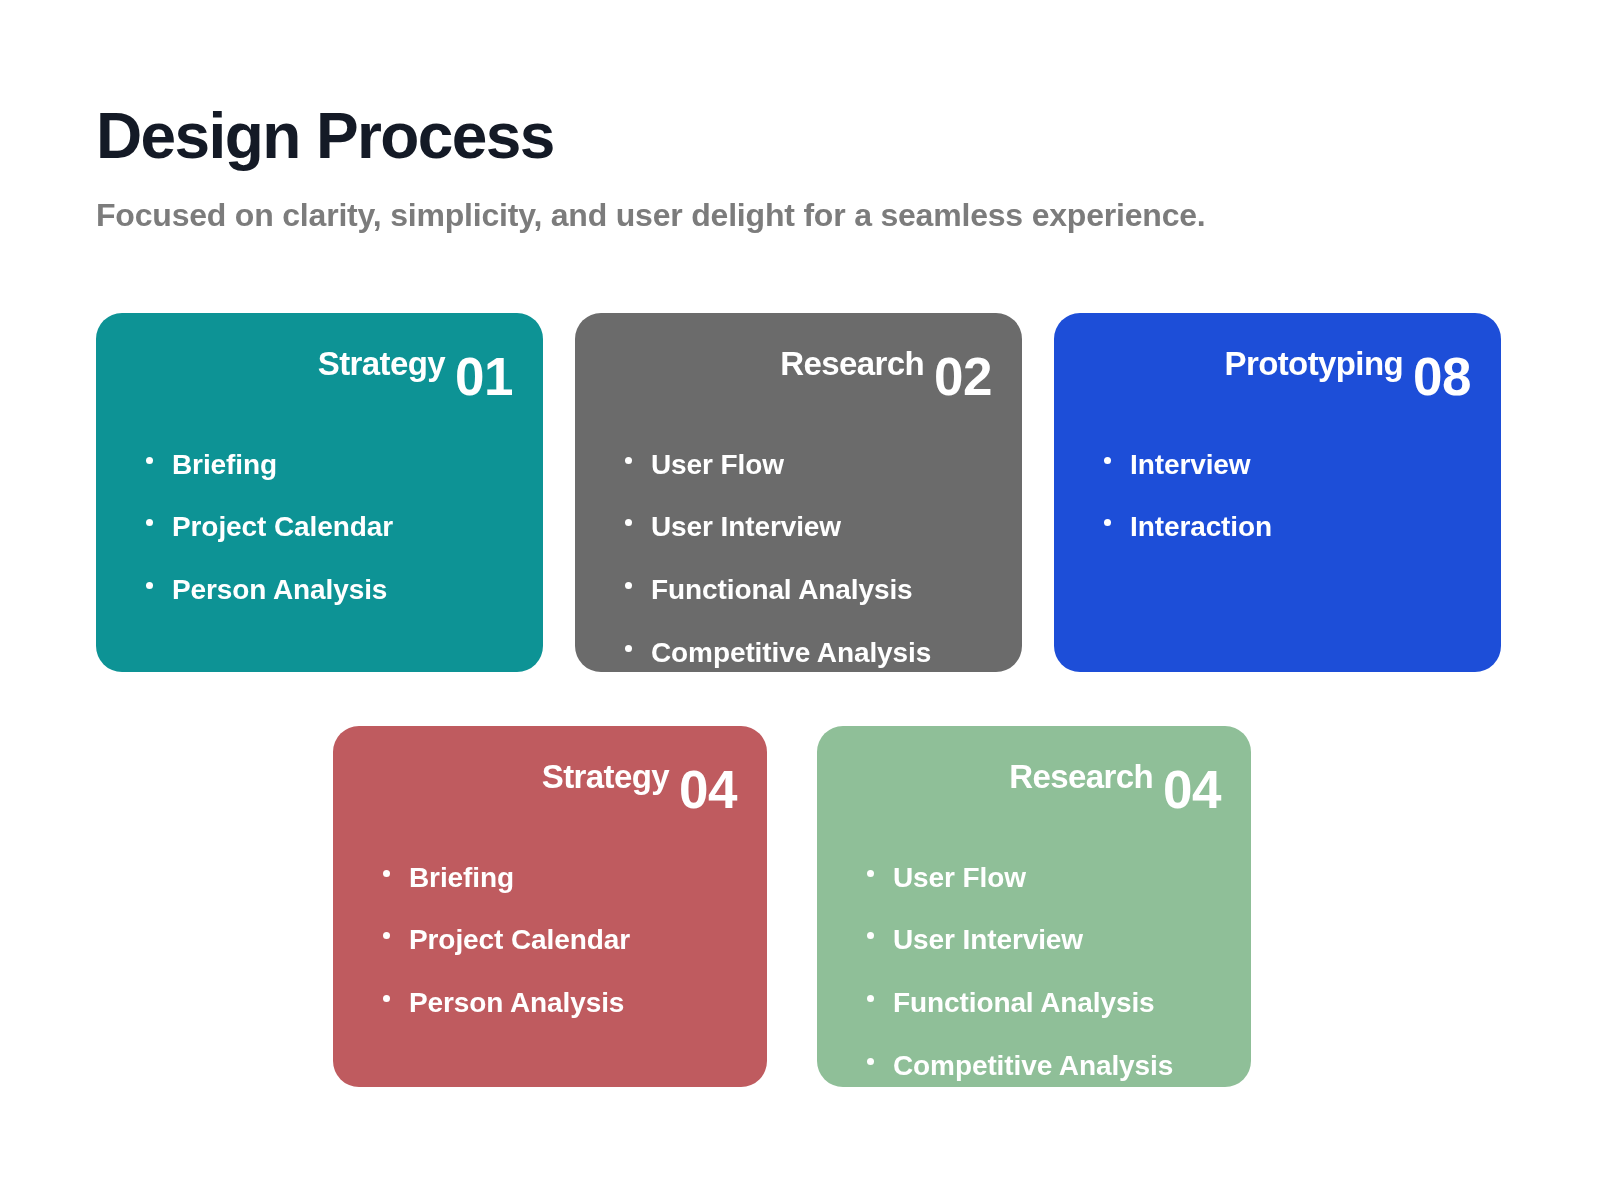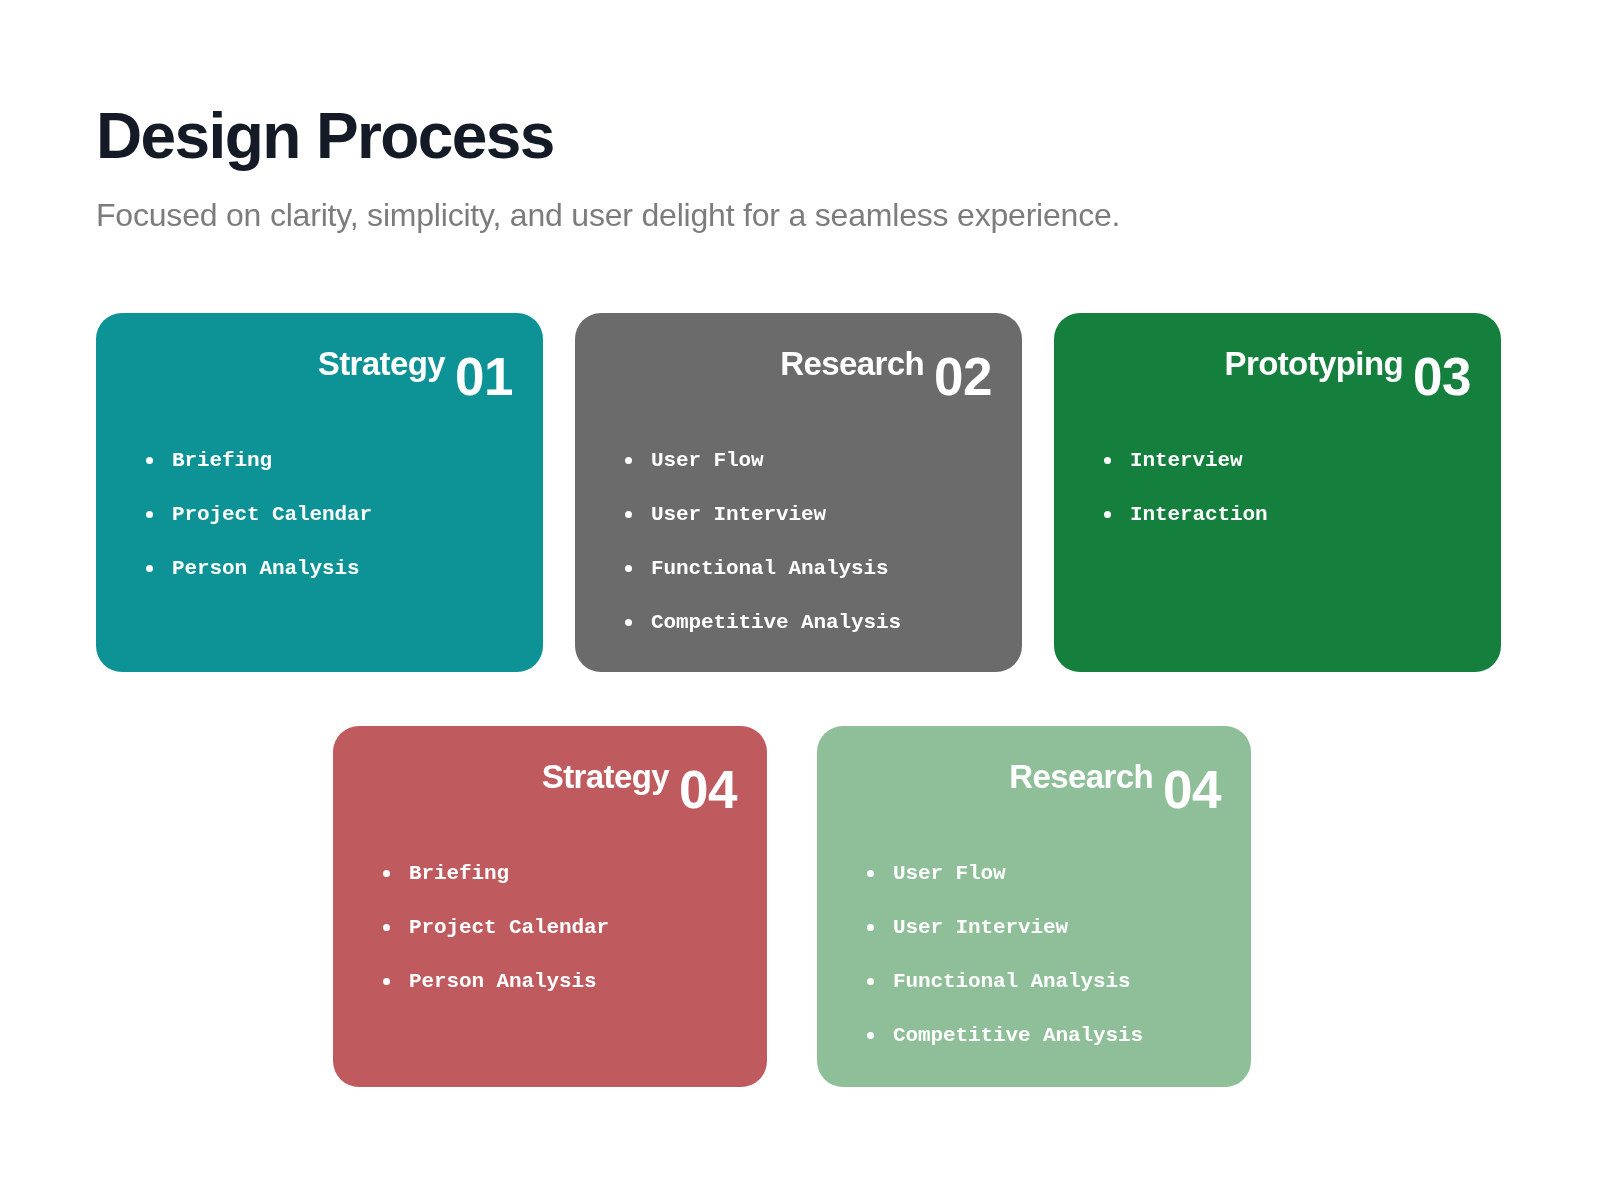--- a/index.html
+++ b/index.html
@@ -37,21 +37,21 @@
     font-weight: 800;
     letter-spacing: -1.6px;
     color: #141A26;
     font-family: "Liberation Sans", sans-serif;
   }
   .page-subtitle {
     margin: 0;
     padding-top: 29px;
     font-size: 32px;
     line-height: 1.15;
-    font-weight: 400;
+    font-weight: 700;
     letter-spacing: -0.2px;
     color: #7C7C7C;
     font-family: "Liberation Sans", sans-serif;
   }
 
   
   .row {
     position: absolute;
     display: flex;
   }
@@ -110,28 +110,28 @@
     padding-left: 10px;
   }
 
   .card-list {
     list-style: none;
     margin: 0;
     padding: 46px 0 0 24px;
   }
   .card-list li {
     position: relative;
-    font-size: 21px;
+    font-size: 28px;
     line-height: 1.2;
     font-weight: 700;
     letter-spacing: -0.1px;
     color: #ffffff;
     padding-left: 26px;
     margin-bottom: 29px;
-    font-family: Liberation Mono, monospace;
+    font-family: Liberation Sans, sans-serif;
     white-space: nowrap;
   }
   .card-list li:last-child { margin-bottom: 0; }
   .card-list li .bullet {
     position: absolute;
     left: 0;
     top: 9px;
     width: 7px;
     height: 7px;
     border-radius: 50%;
@@ -166,24 +166,24 @@
           <h2 class="card-title">Research</h2>
           <div class="card-number">02</div>
         </div>
         <ul class="card-list">
           <li><span class="bullet"></span><span>User Flow</span></li>
           <li><span class="bullet"></span><span>User Interview</span></li>
           <li><span class="bullet"></span><span>Functional Analysis</span></li>
           <li><span class="bullet"></span><span>Competitive Analysis</span></li>
         </ul>
       </div>
-      <div class="card" style="background: #15803d; color: rgb(255, 255, 255);">
+      <div class="card" style="background: #1d4ed8; color: rgb(255, 255, 255);">
         <div class="card-head">
           <h2 class="card-title">Prototyping</h2>
-          <div class="card-number">03</div>
+          <div class="card-number">08</div>
         </div>
         <ul class="card-list">
           <li><span class="bullet"></span><span>Interview</span></li>
           <li><span class="bullet"></span><span>Interaction</span></li>
         </ul>
       </div>
     </div>
   <div class="row row-bottom">
       <div class="card" style="background: rgb(191, 91, 95); color: rgb(255, 255, 255);">
         <div class="card-head">

